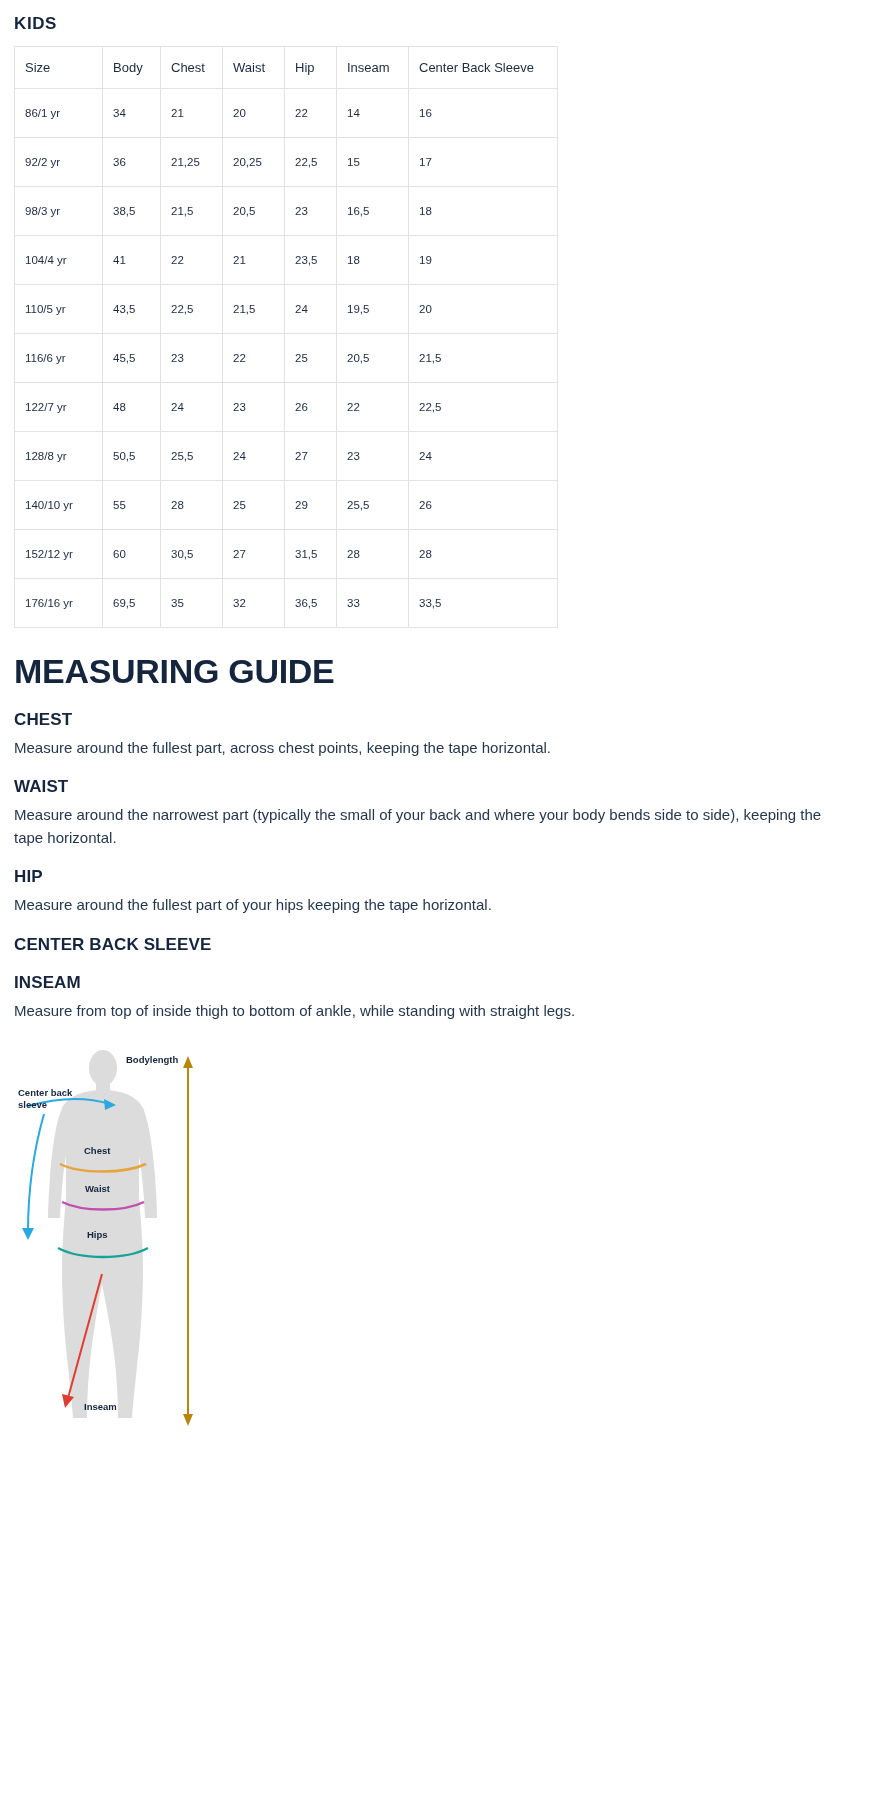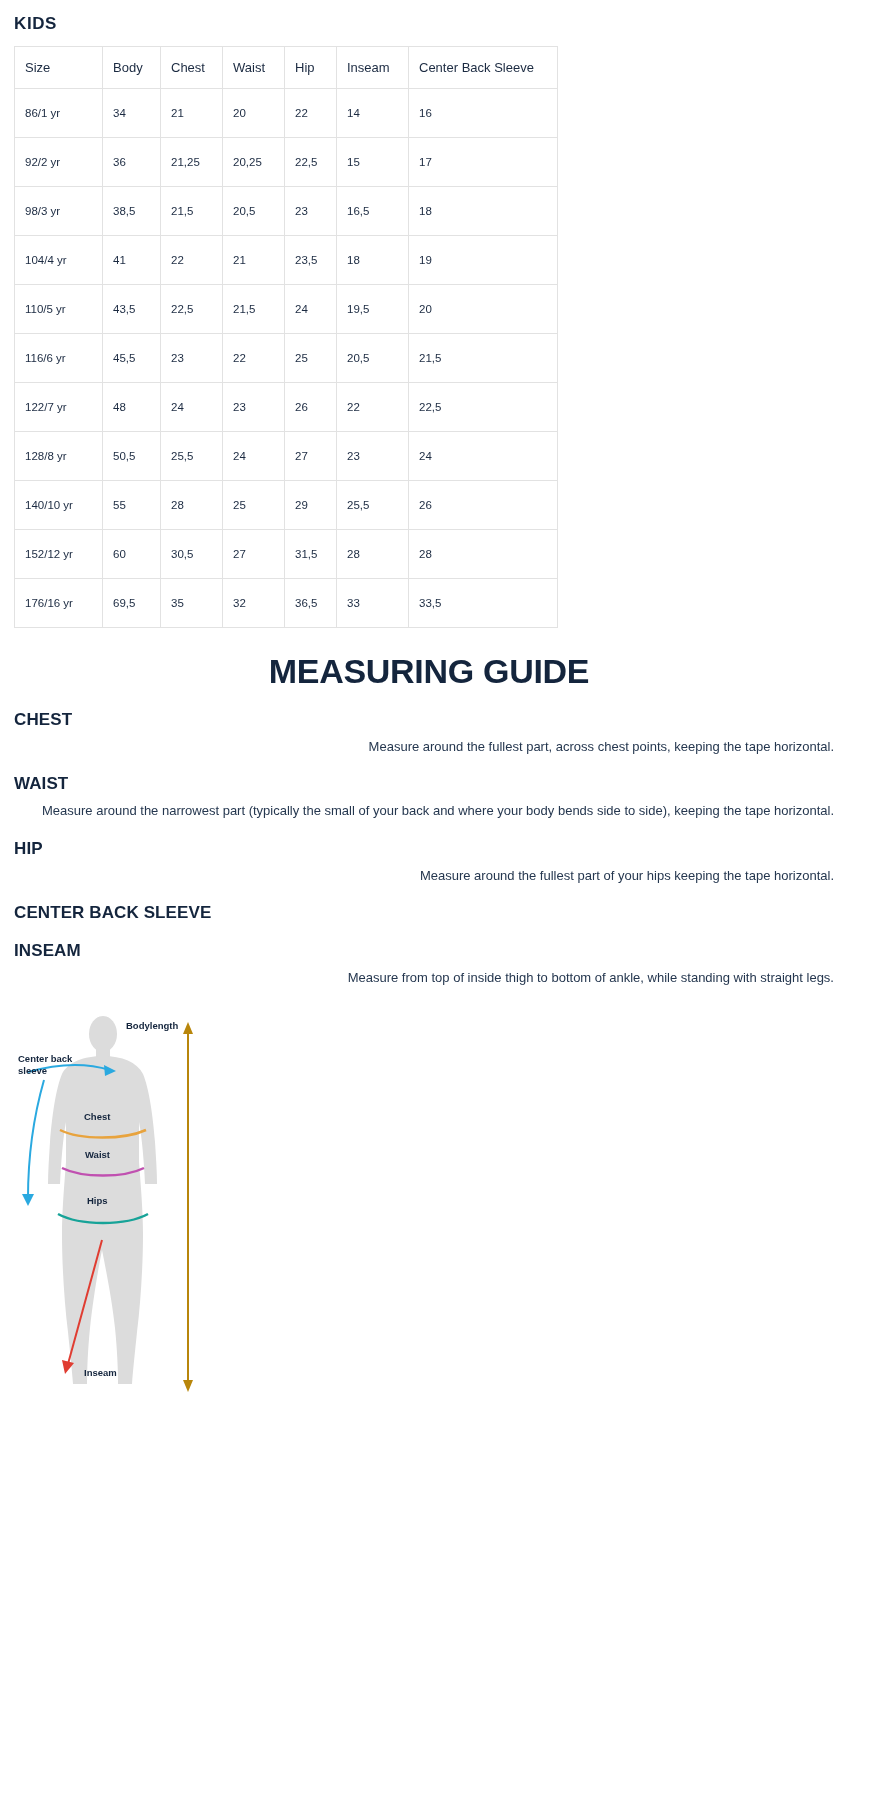--- a/index.html
+++ b/index.html
@@ -64,36 +64,34 @@
     margin: 26px 0 0 14px;
     width: 830px;
   }
   .guide h1 {
     font-size: 34px;
     font-weight: bold;
     letter-spacing: -0.3px;
     margin: 0 0 20px 0;
     color: #14253d;
     line-height: 1.05;
-    text-align: center;
   }
   .guide h2 {
     font-size: 17px;
     font-weight: bold;
     letter-spacing: 0.1px;
     margin: 18px 0 7px 0;
     color: #14253d;
   }
   .guide p {
-    font-size: 13px;
+    font-size: 15px;
     line-height: 1.5;
     margin: 0;
     color: #25374f;
     max-width: 820px;
-    text-align: right;
   }
   .figure {
     margin: 24px 0 0 6px;
     position: relative;
     width: 250px;
     height: 390px;
   }
   .figure svg { display: block; }
   .fig-label {
     font-size: 9.5px;

